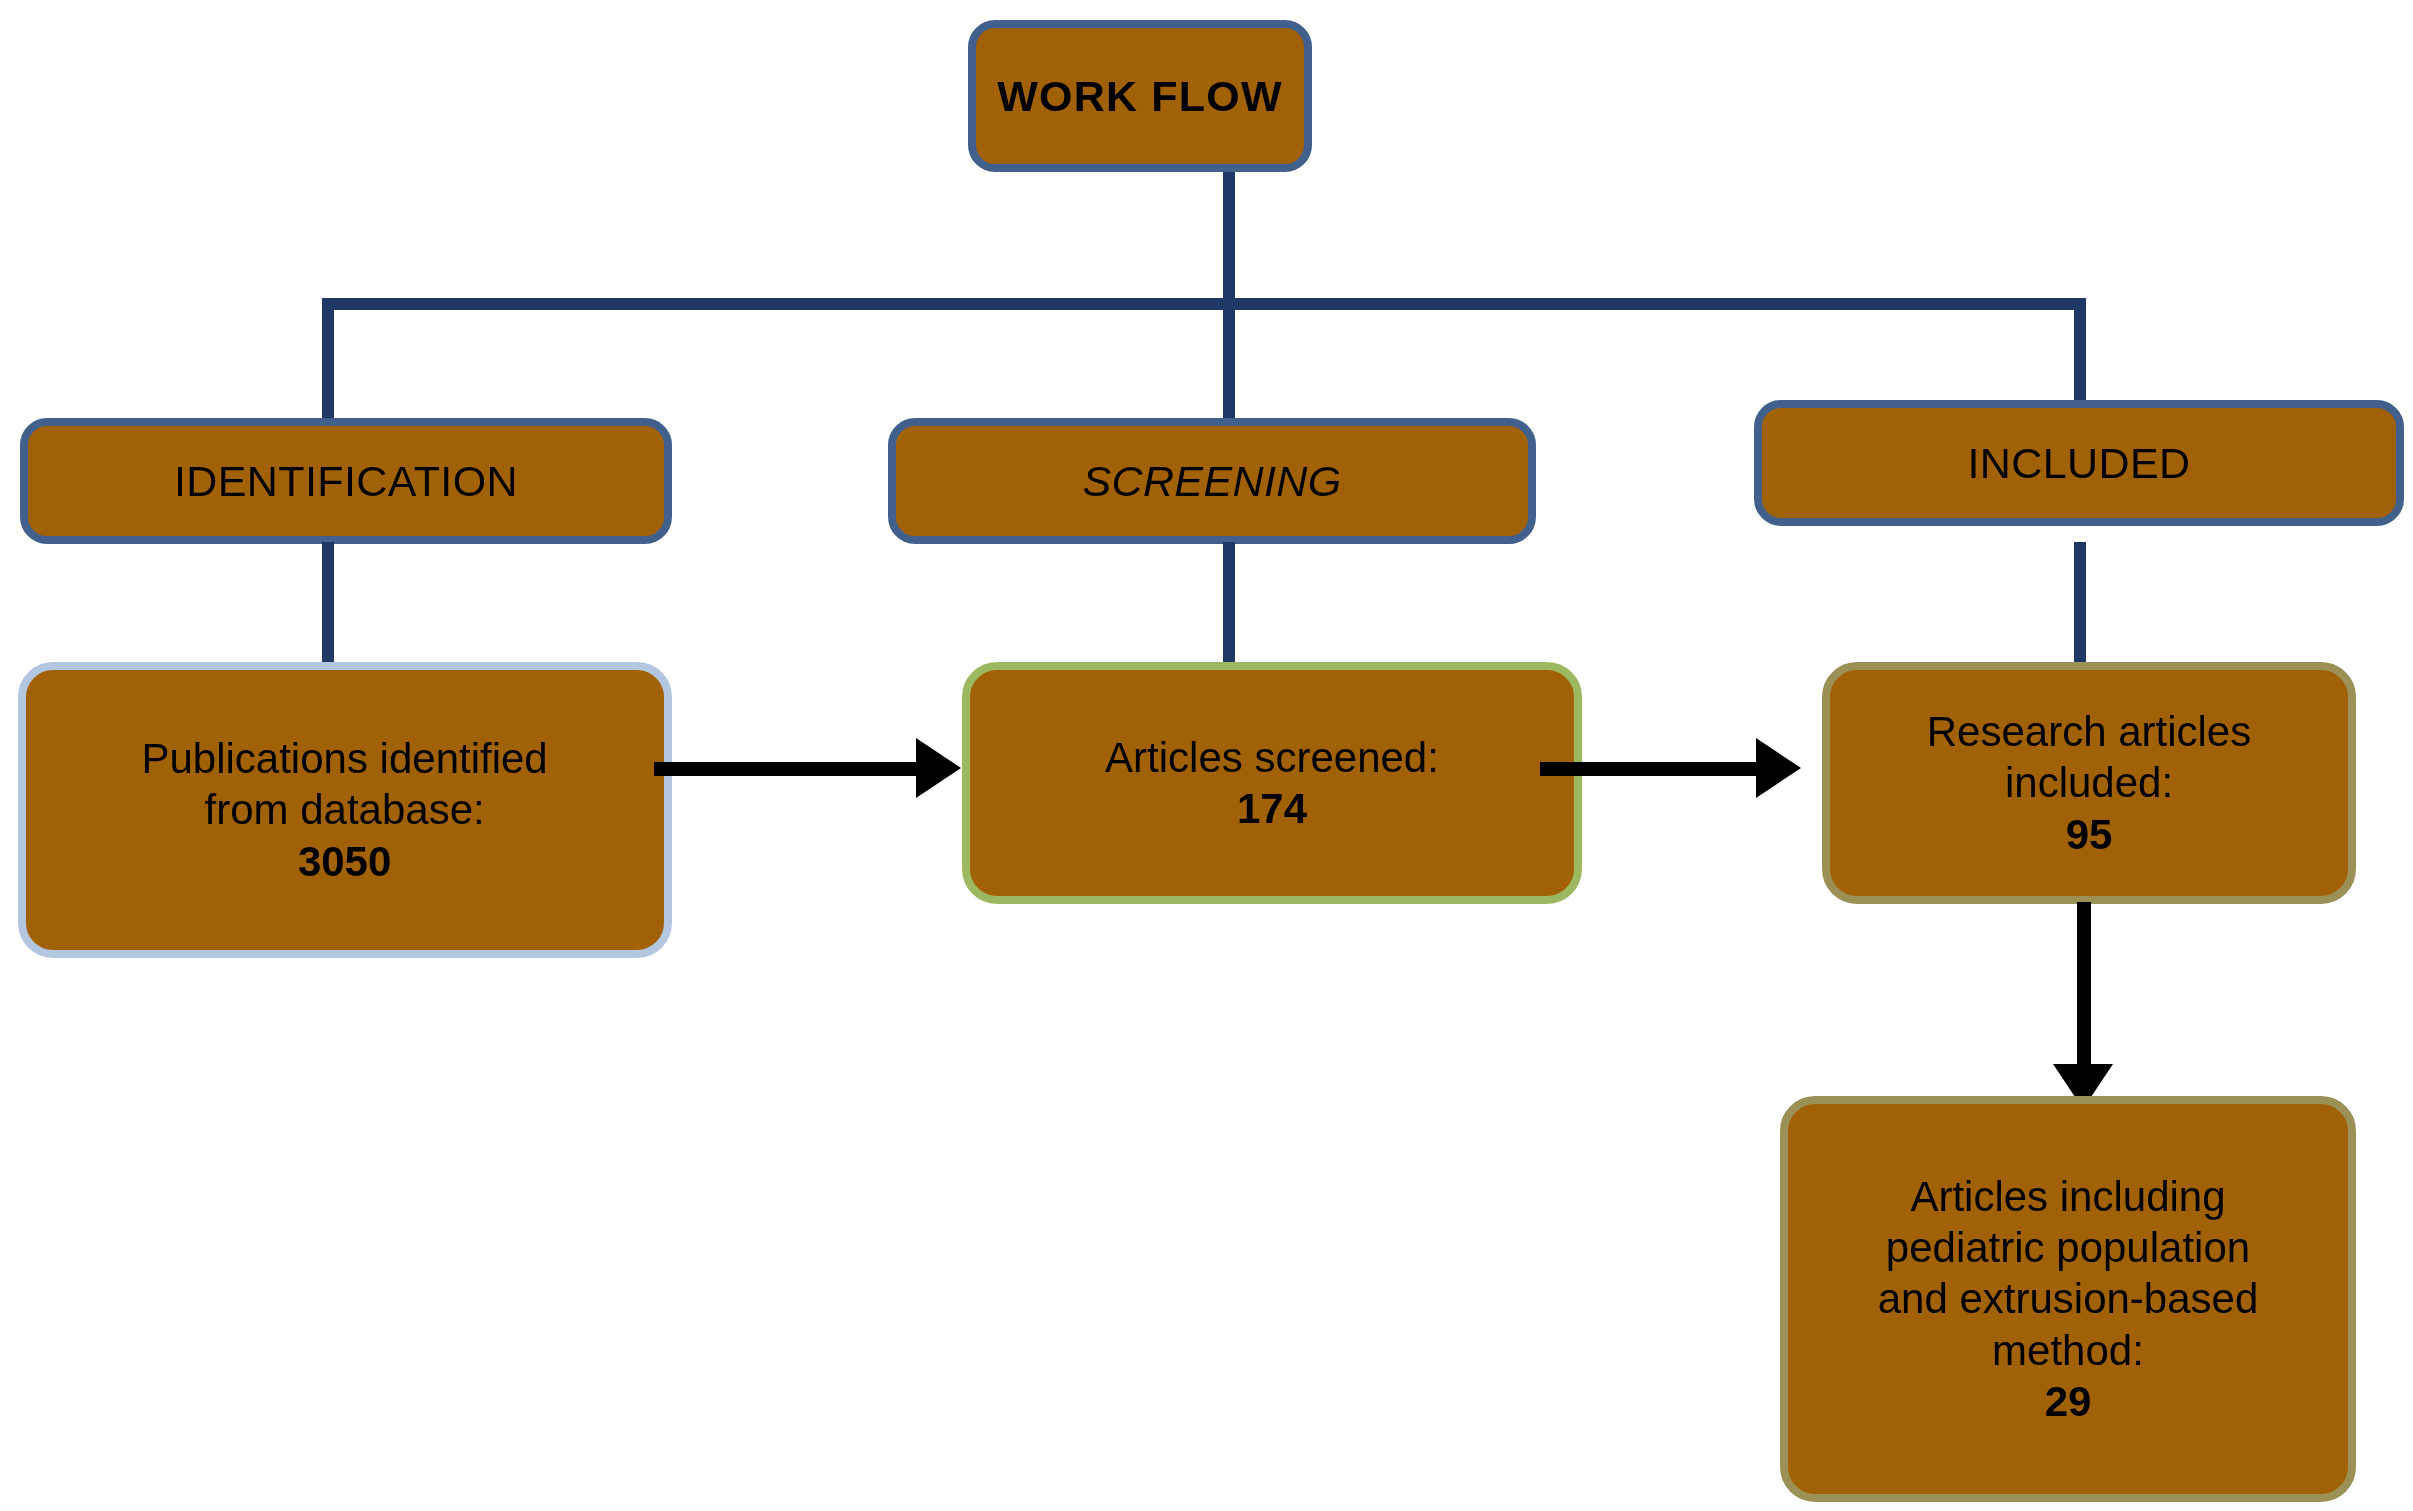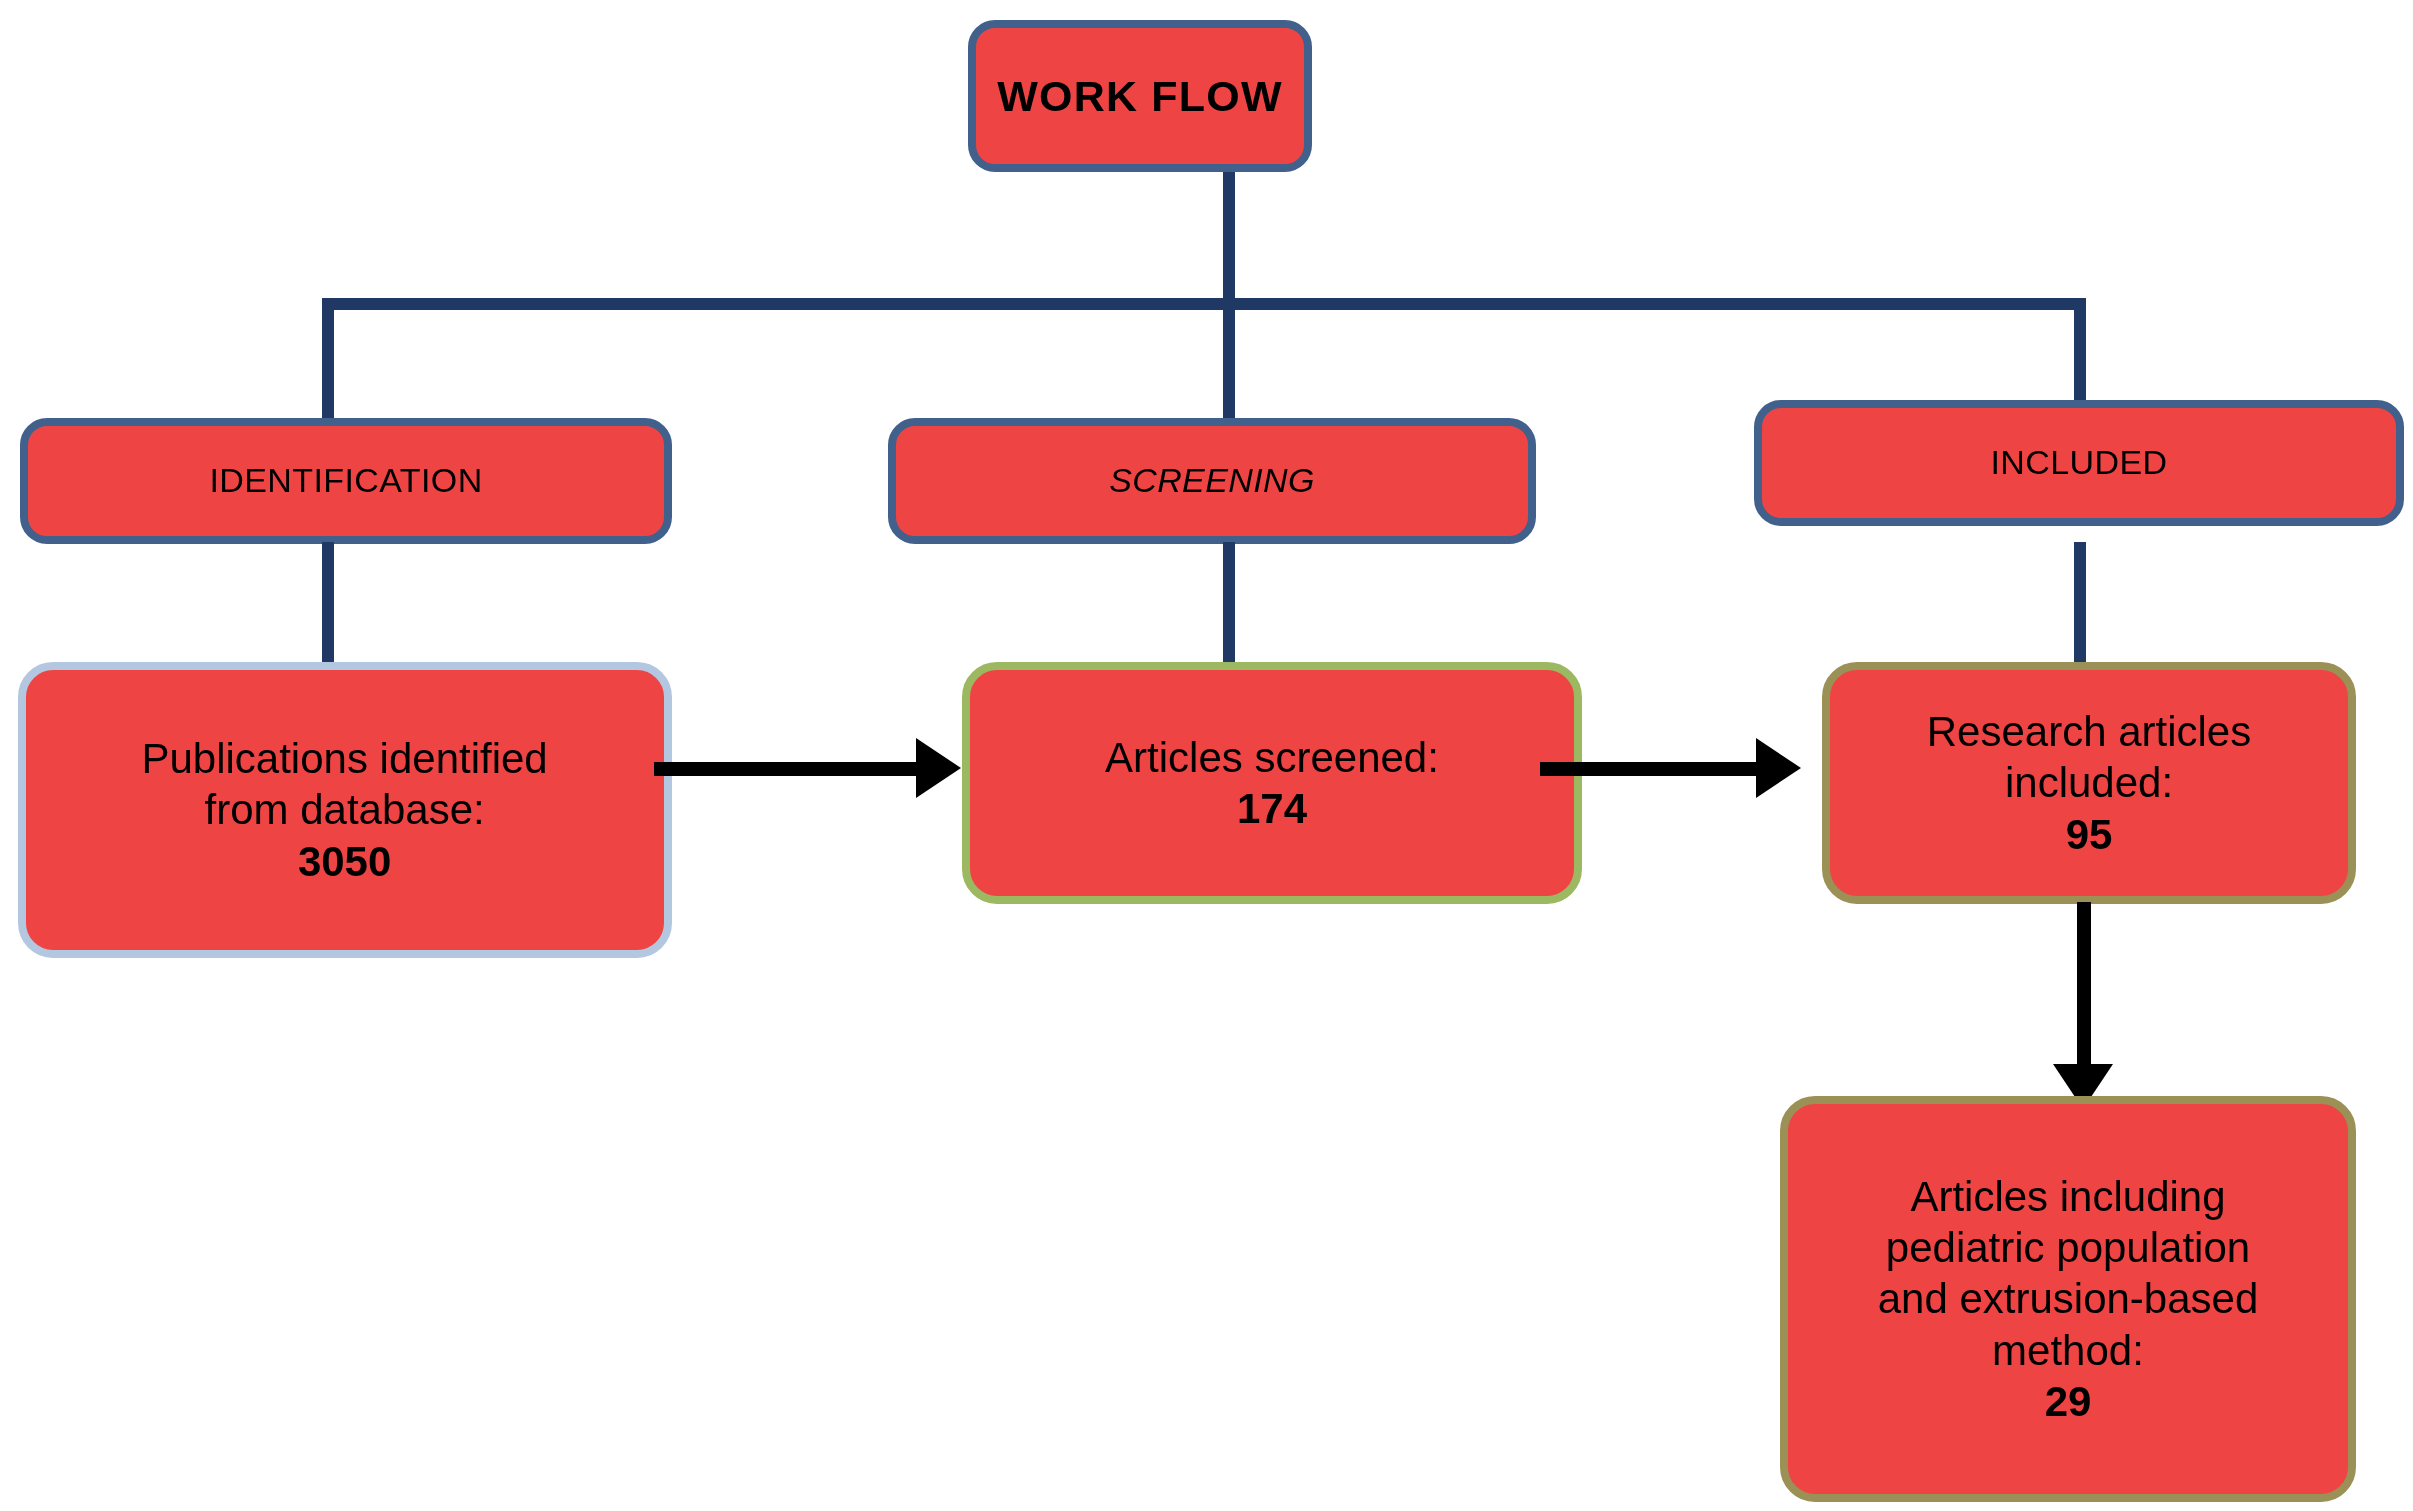--- a/index.html
+++ b/index.html
@@ -15,40 +15,40 @@
     width: 2413px;
     height: 1511px;
     background: #ffffff;
     overflow: hidden;
   }
 
   
   .node {
     position: absolute;
     box-sizing: border-box;
-    background: #ef4444;
+    background: #a16207;
     display: flex;
     align-items: center;
     justify-content: center;
     text-align: center;
     color: #000000;
     line-height: 1.22;
   }
   .node .label {
     display: block;
     width: 100%;
     padding: 0 11.2px;
     box-sizing: border-box;
   }
 
   
   .stage-box {
     border: 8.8px solid #41618c;
     border-radius: 27px;
-    font-size: 34px;
+    font-size: 43px;
     letter-spacing: 0.4px;
   }
   .title-box {
     border: 8.8px solid #41618c;
     border-radius: 27px;
     font-size: 43px;
     font-weight: bold;
     letter-spacing: 1.2px;
   }
 

